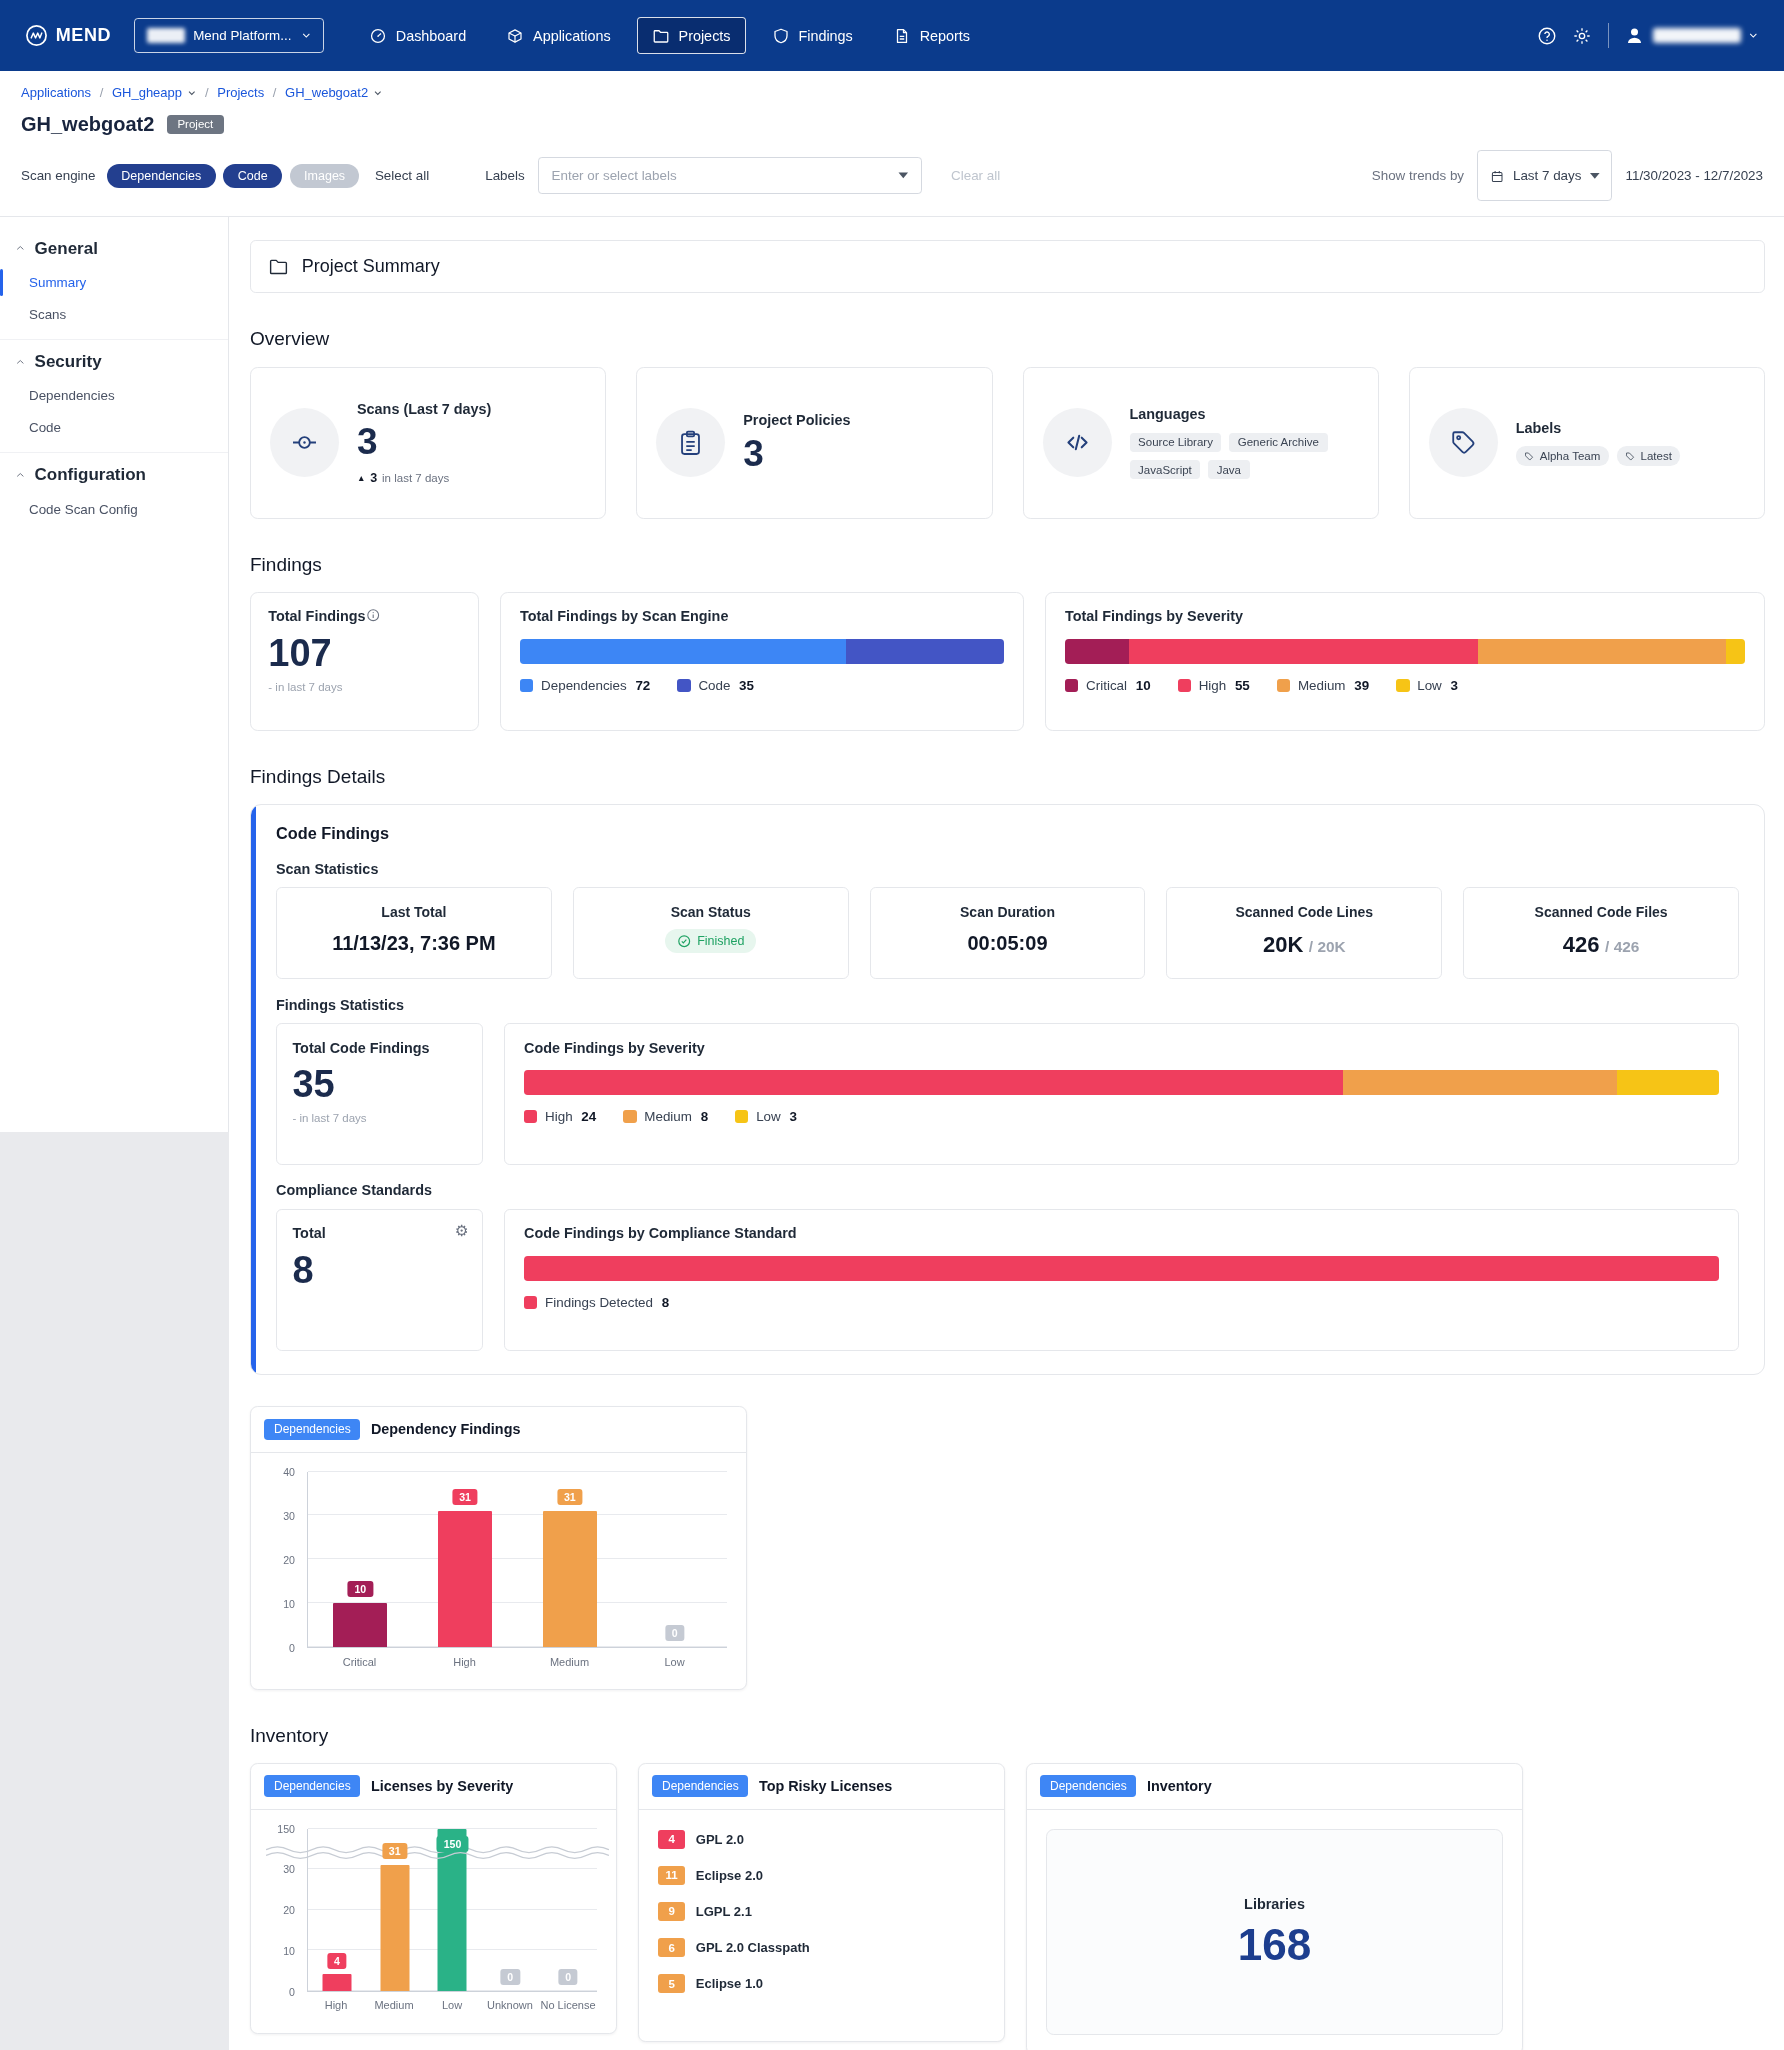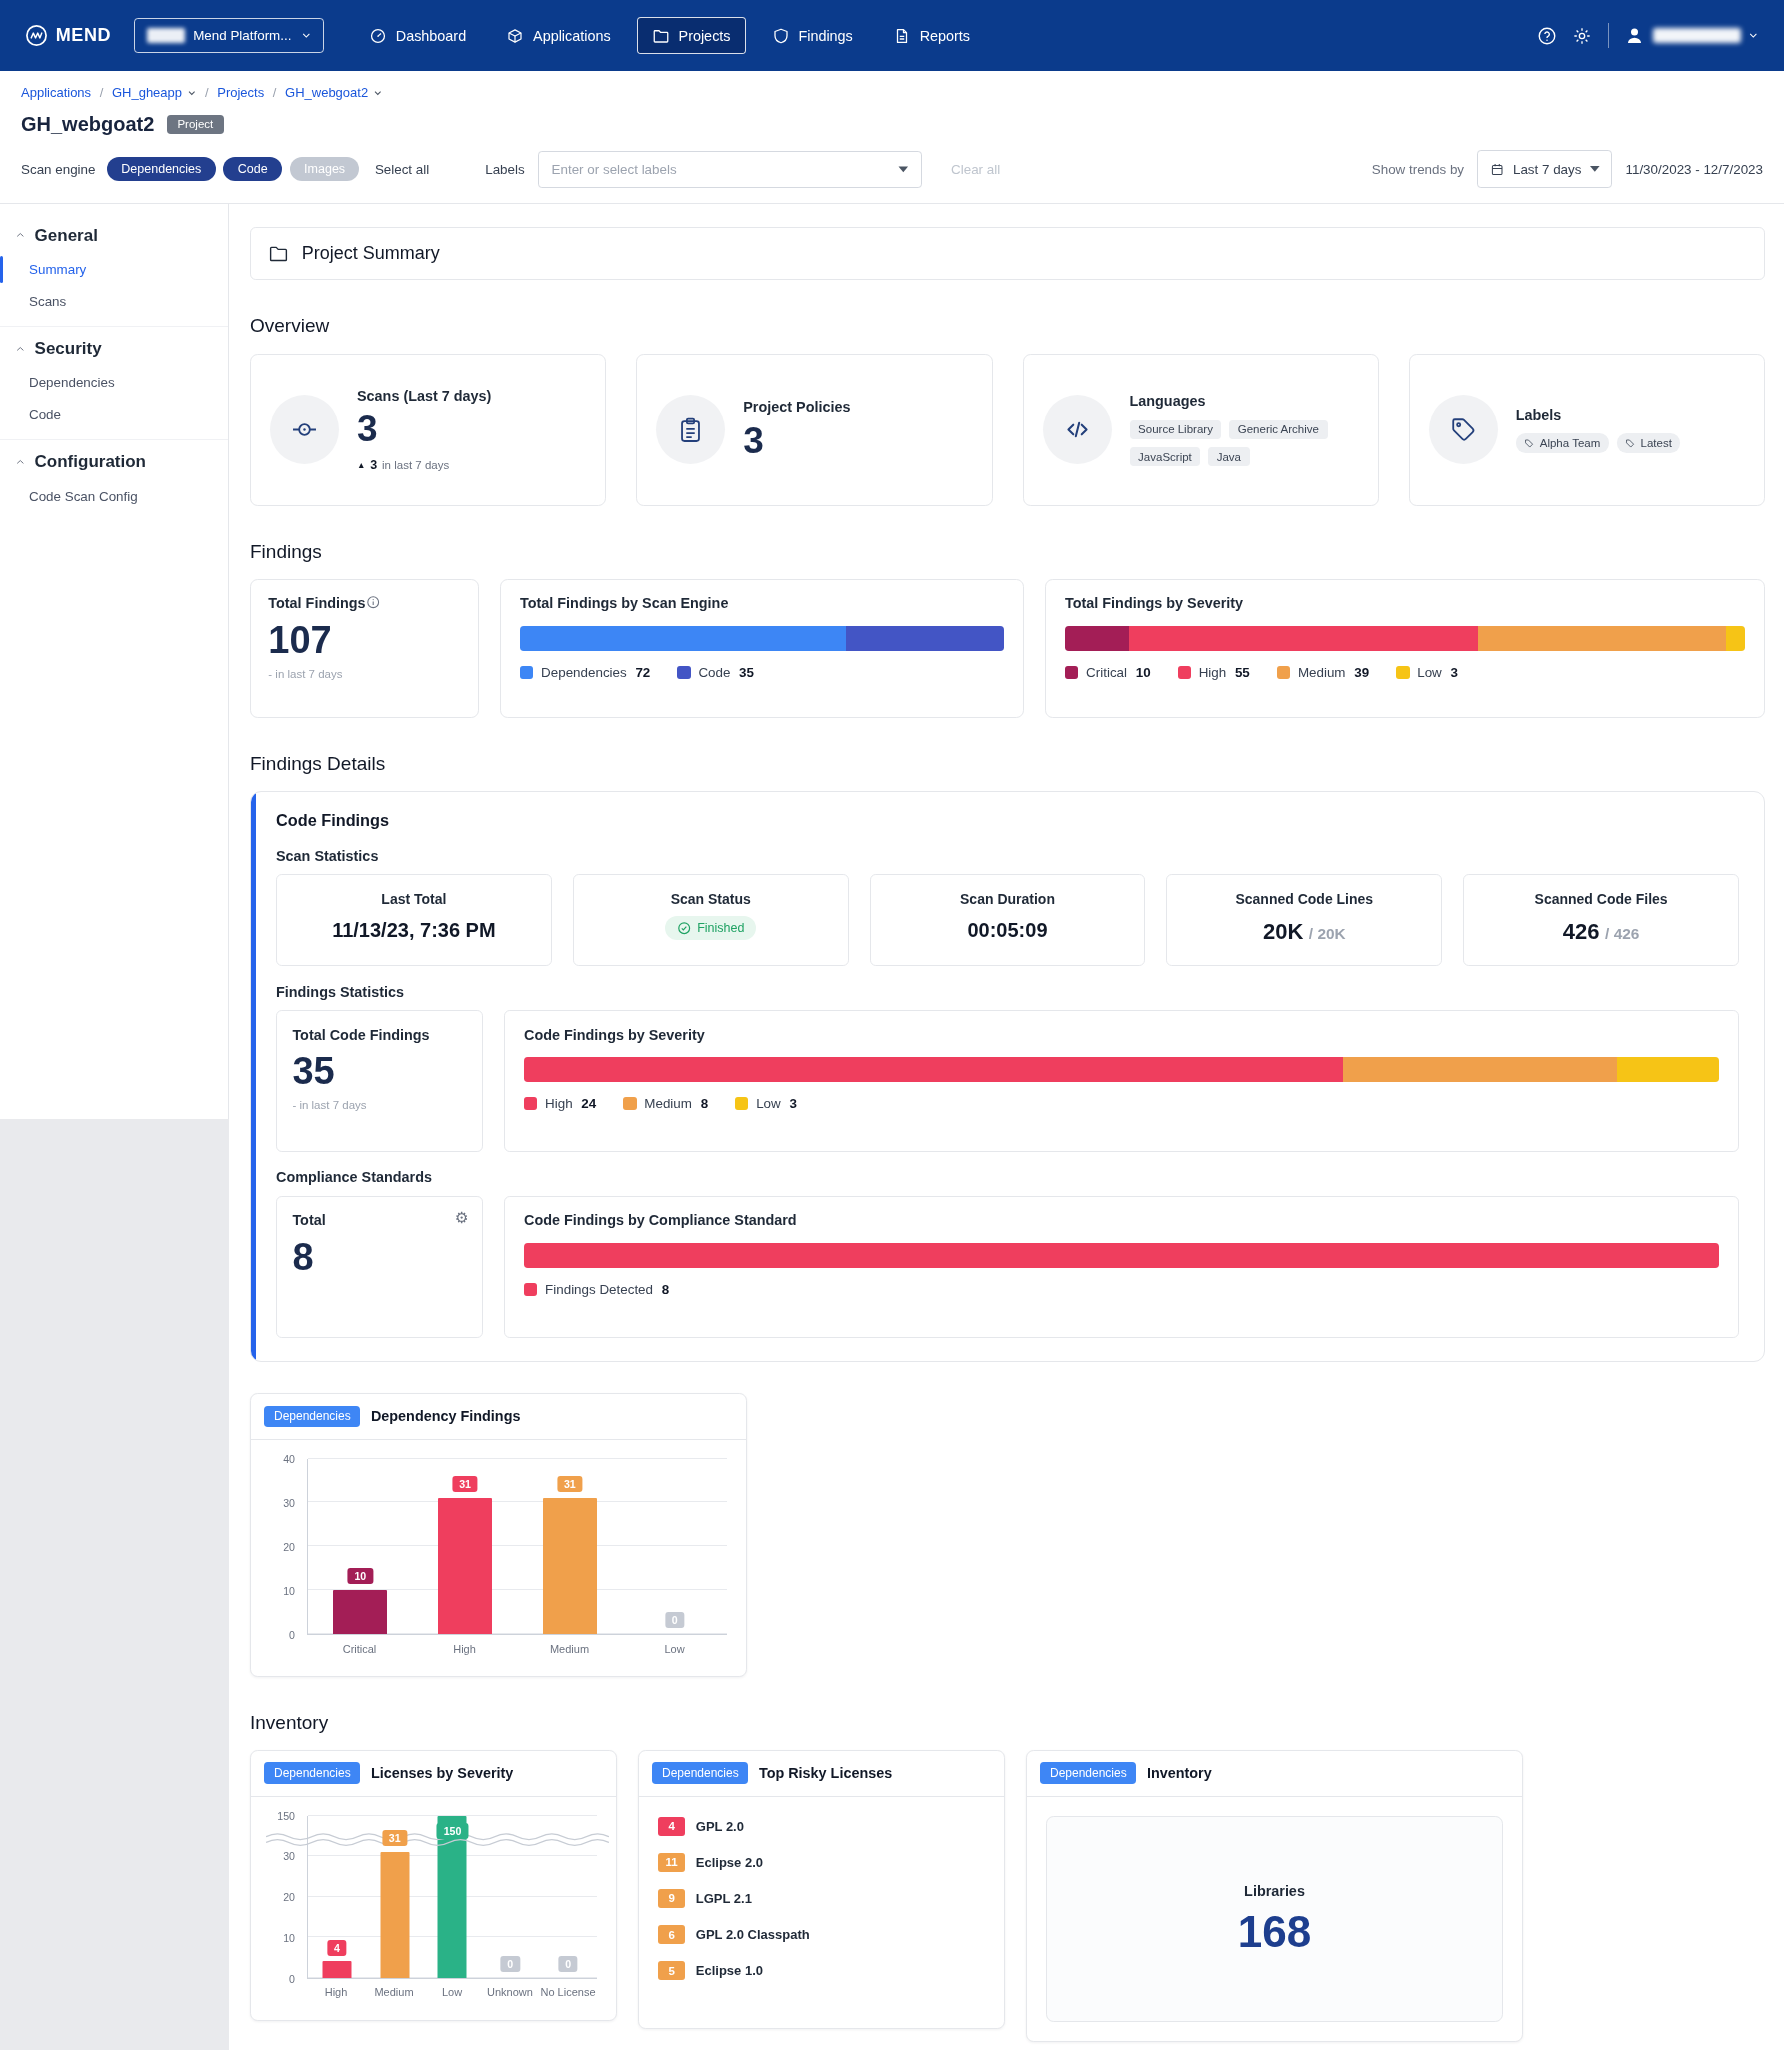--- a/index.html
+++ b/index.html
@@ -36,21 +36,21 @@
 .pill.engine{background:#233F8F}
 .pill.disabled{background:#C2C8D2;cursor:default}
 .pills{display:flex;align-items:center;gap:7.7px;margin-left:11.5px}
 .select-all{font-size:13.4px;color:#374151;margin-left:15.4px;cursor:pointer}
 .labels-label{margin-left:56px}
 .labels-input{width:384px;height:37px;border:1px solid #D5D9E0;border-radius:3.8px;display:flex;align-items:center;justify-content:space-between;padding:0 12.5px;margin-left:13.4px;cursor:text}
 .placeholder{color:#9CA3AF;font-size:13.4px}
 .clear-all{color:#BFC5CE;font-size:13.4px;margin-left:29px;cursor:default}
 .trend-group{margin-left:auto;display:flex;align-items:center;gap:13.4px}
 .show-trends{font-size:13.4px;color:#6B7280}
-.trend-select{display:flex;align-items:center;gap:8.6px;border:1px solid #D5D9E0;border-radius:3.8px;height:38px;padding:0 11.5px;font-size:13.4px;color:#374151;cursor:pointer}
+.trend-select{display:flex;align-items:center;gap:8.6px;border:1px solid #D5D9E0;border-radius:3.8px;height:51px;padding:0 11.5px;font-size:13.4px;color:#374151;cursor:pointer}
 .date-range{font-size:13.4px;color:#374151;white-space:nowrap}
 
 
 .layout{display:flex;align-items:stretch}
 .sidebar{width:229px;flex:none;display:flex;flex-direction:column}
 .sidebar-panel{height:915px;border-right:1px solid #E5E7EB;padding-top:9.6px;background:#fff}
 .sidebar-filler{flex:1;min-height:893px;background:#E9EAED}
 .side-section{padding:1.9px 0 7.7px}
 .side-section + .side-section{border-top:1px solid #F0F1F4}
 .side-header{display:flex;align-items:center;gap:8.6px;padding:10.6px 15.4px 7.7px;font-size:17px;font-weight:700;color:#1F2937;cursor:pointer}

